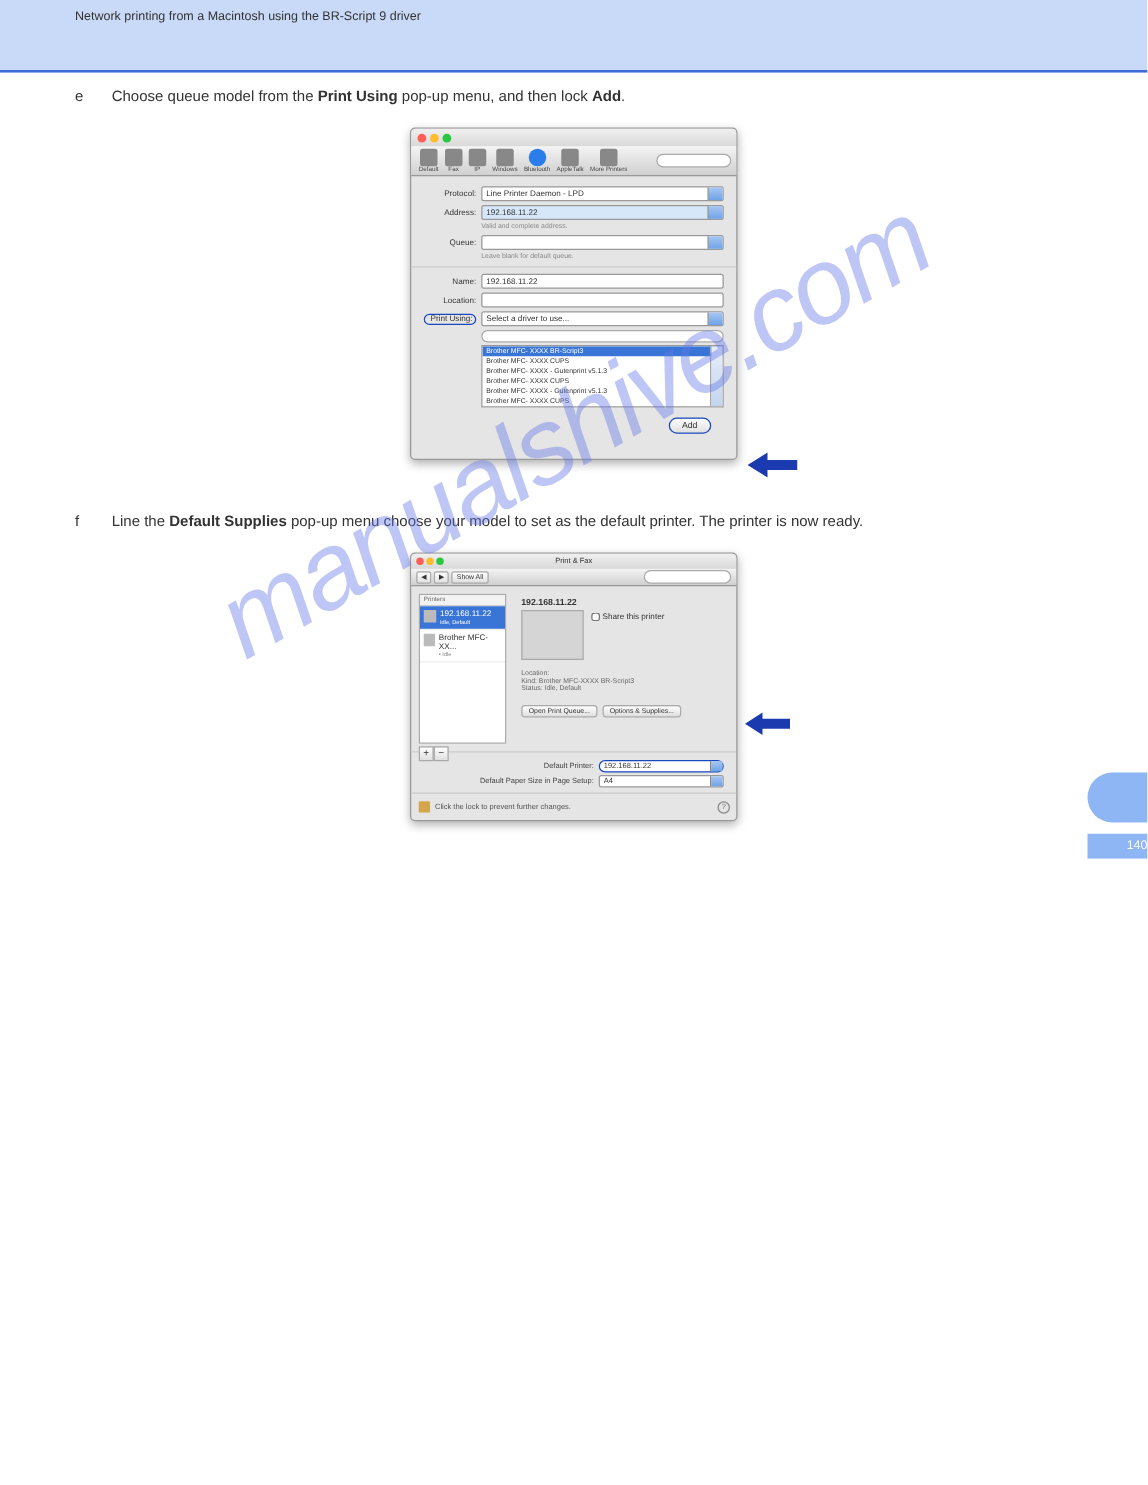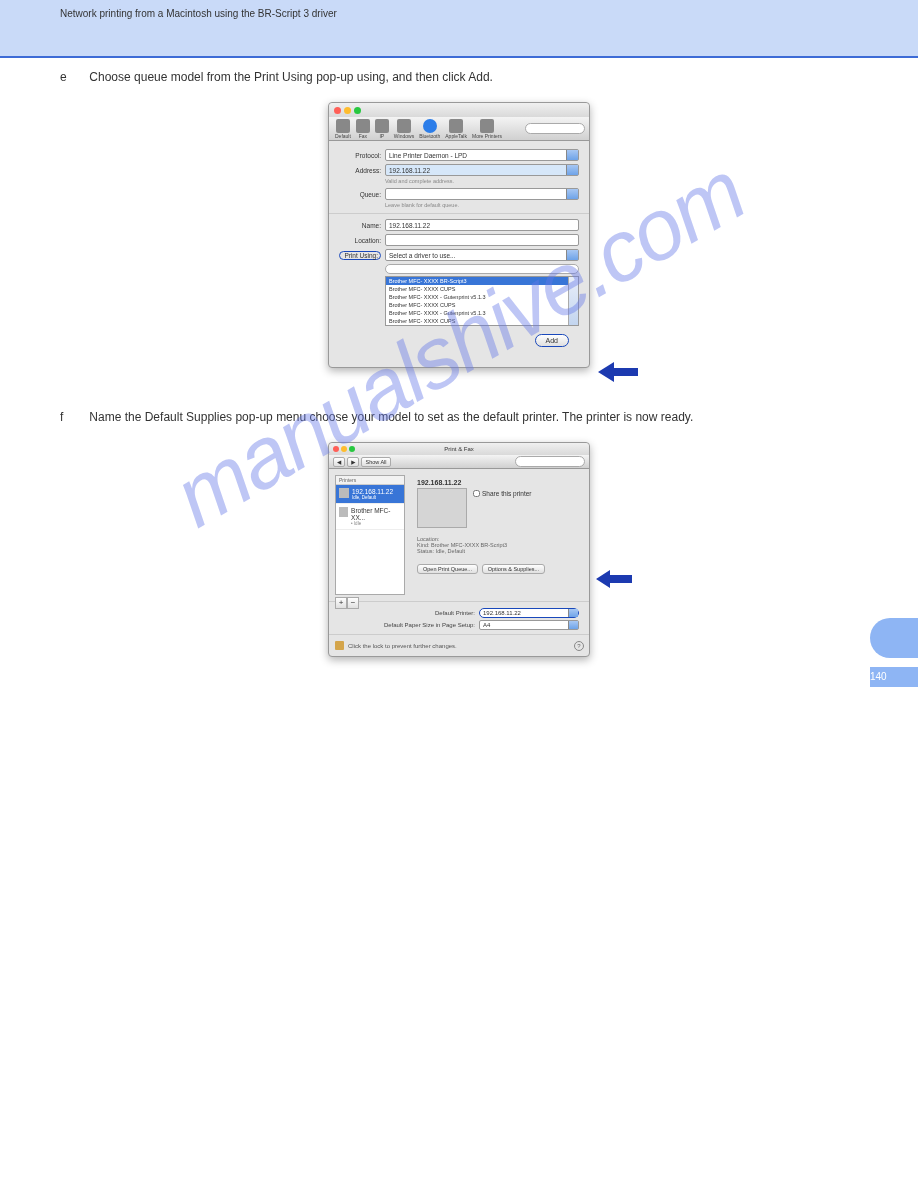--- a/index.html
+++ b/index.html
@@ -1,20 +1,20 @@
 <!DOCTYPE html>
 <html><head>
 <meta charset="utf-8">
 <style>
 *{box-sizing:border-box;margin:0;padding:0;font-family:"Lucida Grande","Helvetica Neue",Arial,sans-serif}
 body{background:#fff;width:918px;margin:0 auto;position:relative;font-size:11px;color:#333}
 .hdr{height:58px;background:#c9daf8;border-bottom:2px solid #3d6bd6;padding:8px 60px;font-size:10px;color:#333}
 .step{padding:10px 60px;font-size:12px;color:#333;line-height:1.5}
 .step .sn{display:inline-block;width:26px;vertical-align:top}
-.step b{font-weight:normal}
+.step b{font-weight:bold}
 .shot{margin:6px auto 30px;position:relative;width:262px}
 .win{background:#e5e5e5;border:1px solid #999;box-shadow:0 3px 8px rgba(0,0,0,.3);border-radius:4px;font-size:7px;color:#333}
 .tlights{height:14px;background:linear-gradient(#f0f0f0,#d9d9d9);border-radius:4px 4px 0 0;padding:3px 5px;display:flex;gap:3px;align-items:center}
 .tl{width:7px;height:7px;border-radius:50%}
 .r{background:#ff5f57}.y{background:#febc2e}.g{background:#28c840}
 .tbar{height:24px;background:linear-gradient(#f4f4f4,#d0d0d0);border-bottom:1px solid #999;display:flex;align-items:center;padding:0 4px;gap:1px}
 .tbtn{display:flex;flex-direction:column;align-items:center;font-size:5px;color:#444;padding:0 2px}
 .tico{width:14px;height:14px;background:#888;border-radius:2px;margin-bottom:0px}
 .tico.bt{background:#2b7de9;border-radius:50%}
 .sbox{margin-left:auto;height:11px;width:60px;background:#fff;border:1px solid #aaa;border-radius:8px}
@@ -53,31 +53,31 @@
 .pm div{width:12px;height:12px;background:linear-gradient(#fefefe,#e0e0e0);border:1px solid #aaa;text-align:center;line-height:10px;font-size:8px}
 .drow{display:flex;align-items:center;gap:4px;margin:2px 0;justify-content:flex-end}
 .drow .dl{font-size:6px;color:#444}
 .dfld{width:100px;height:10px;background:#fff;border:1px solid #999;border-radius:2px;font-size:6px;padding:0 3px;position:relative;display:flex;align-items:center}
 .dfld::after{content:"";position:absolute;right:0;top:0;width:9px;height:100%;background:linear-gradient(#a7c7f3,#6ea3e8);border-left:1px solid #888}
 .dfld.circ{border:1.5px solid #1948bb;border-radius:6px}
 .lock{display:flex;align-items:center;gap:4px;padding:6px;font-size:6px;color:#555;border-top:1px solid #ccc}
 .lockico{width:9px;height:9px;background:#d4a54b;border-radius:1px}
 .help{position:absolute;right:6px;bottom:6px;width:10px;height:10px;border:1px solid #888;border-radius:50%;text-align:center;font-size:6px;line-height:9px;color:#666}
 .sidetab{position:absolute;right:0;top:618px;width:48px;height:40px;background:#8eb5f4;border-radius:20px 0 0 20px}
-.pgnum{position:absolute;right:0;bottom:0;width:48px;height:20px;background:#8eb5f4;color:#fff;font-size:10px;text-align:left;line-height:20px}
+.pgnum{position:absolute;right:0;bottom:0;width:48px;height:20px;background:#8eb5f4;color:#fff;font-size:10px;text-align:right;line-height:20px}
 .wm{position:absolute;left:50%;top:50%;transform:translate(-50%,-50%) rotate(-30deg);font-size:86px;font-style:italic;font-weight:500;color:rgba(100,120,230,.42);pointer-events:none;white-space:nowrap;z-index:99;letter-spacing:-2px}
 </style>
 </head>
 <body>
 
-<div class="hdr">Network printing from a Macintosh using the BR-Script 3 driver</div>
+<div class="hdr">Network printing from a Macintosh using the BR-Script 9 driver</div>
 
 <div class="step">
   <span class="sn">e</span>
-  <span>Choose queue model from the </span><b>Print Using</b><span> pop-up using, and then click </span><b>Add</b><span>.</span>
+  <span>Choose queue model from the </span><b>Print Using</b><span> pop-up menu, and then lock </span><b>Add</b><span>.</span>
 </div>
 
 <div class="shot">
   <div class="win">
     <div class="tlights">
         <div class="tl r"></div>
         <div class="tl y"></div>
         <div class="tl g"></div>
       </div>
     <div class="tbar">
@@ -155,21 +155,21 @@
   </div>
   <div class="arrow" style="right:-8px;bottom:8px">
     <svg width="40" height="24">
         <polygon points="0,12 16,2 16,8 40,8 40,16 16,16 16,22" fill="#1c3ab0"></polygon>
       </svg>
   </div>
 </div>
 
 <div class="step">
   <span class="sn">f</span>
-  <span>Name the </span><b>Default Supplies</b><span> pop-up menu choose your model to set as the default printer. The printer is now ready.</span>
+  <span>Line the </span><b>Default Supplies</b><span> pop-up menu choose your model to set as the default printer. The printer is now ready.</span>
 </div>
 
 <div class="shot2">
   <div class="win2">
     <div class="tt2"><span>Print &amp; Fax</span>
       <div class="tl-wrap">
           <div class="tl r" style="width:6px;height:6px"></div>
           <div class="tl y" style="width:6px;height:6px"></div>
           <div class="tl g" style="width:6px;height:6px"></div>
         </div>

